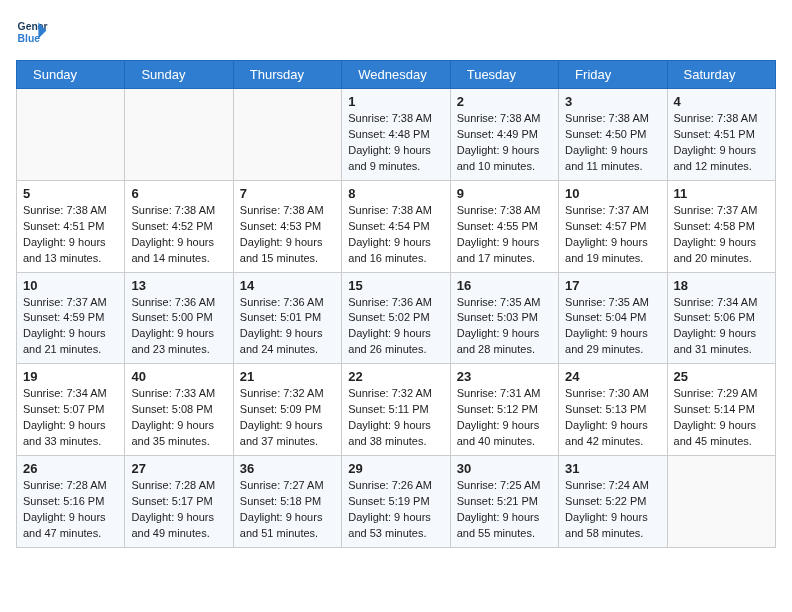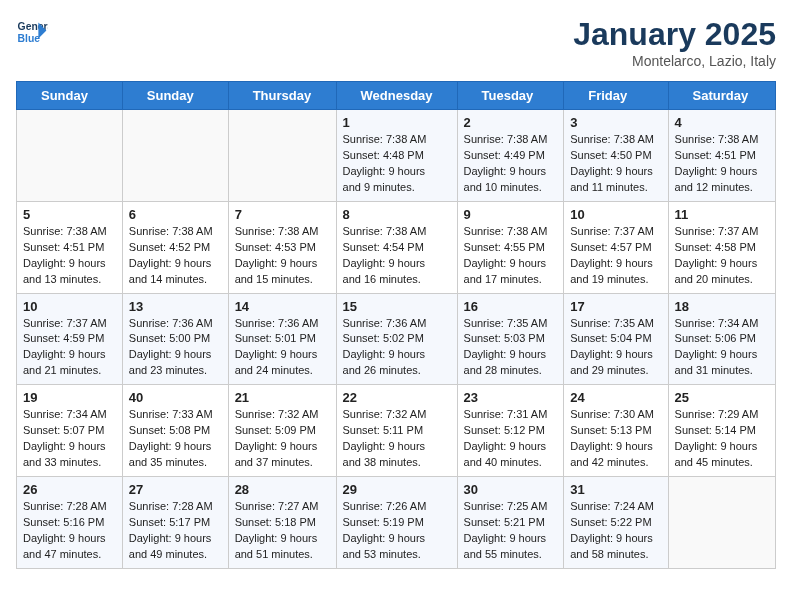--- a/index.html
+++ b/index.html
@@ -39,22 +39,22 @@
     }
     .calendar {
       width: 100%;
       border-collapse: collapse;
       border: 1px solid #ccc;
     }
     .calendar th {
       background: #2e7dd1;
       color: #fff;
       font-size: 13px;
-      font-weight: bold;
-      padding: 6px 24px;
+      font-weight: normal;
+      padding: 6px 16px;
       text-align: left;
       border: 1px solid #2068b8;
     }
     .calendar td {
       vertical-align: top;
       border: 1px solid #ccc;
       padding: 5px 6px;
       width: 108px;
       min-height: 80px;
       font-size: 10.5px;
@@ -85,24 +85,20 @@
 </head>
 <body>
 
 <div class="header">
   <div class="logo">
     <svg class="logo-icon" viewBox="0 0 40 40">
       <text x="2" y="18" font-size="13" font-weight="bold" fill="#1a3a5c">General</text>
       <text x="2" y="32" font-size="13" font-weight="bold" fill="#2e7dd1">Blue</text>
       <polygon points="28,8 38,18 28,28" fill="#2e7dd1"></polygon>
     </svg>
-  </div>
-  <div class="title-block">
-    <div class="month-title">January 2025</div>
-    <div class="subtitle">Montelarco, Lazio, Italy</div>
   </div>
 </div>
 
 <table class="calendar">
   <thead>
     <tr>
     <th>Sunday</th>
         <th>Sunday</th>
         <th>Thursday</th>
         <th>Wednesday</th>
@@ -226,21 +222,21 @@
       <tr>
         <td>
           <div class="day-num">26</div>
           <div class="day-info">Sunrise: 7:28 AM<br>Sunset: 5:16 PM<br>Daylight: 9 hours<br>and 47 minutes.</div>
         </td>
         <td>
           <div class="day-num">27</div>
           <div class="day-info">Sunrise: 7:28 AM<br>Sunset: 5:17 PM<br>Daylight: 9 hours<br>and 49 minutes.</div>
         </td>
         <td>
-          <div class="day-num">28</div>
+          <div class="day-num">36</div>
           <div class="day-info">Sunrise: 7:27 AM<br>Sunset: 5:18 PM<br>Daylight: 9 hours<br>and 51 minutes.</div>
         </td>
         <td>
           <div class="day-num">29</div>
           <div class="day-info">Sunrise: 7:26 AM<br>Sunset: 5:19 PM<br>Daylight: 9 hours<br>and 53 minutes.</div>
         </td>
         <td>
           <div class="day-num">30</div>
           <div class="day-info">Sunrise: 7:25 AM<br>Sunset: 5:21 PM<br>Daylight: 9 hours<br>and 55 minutes.</div>
         </td>

